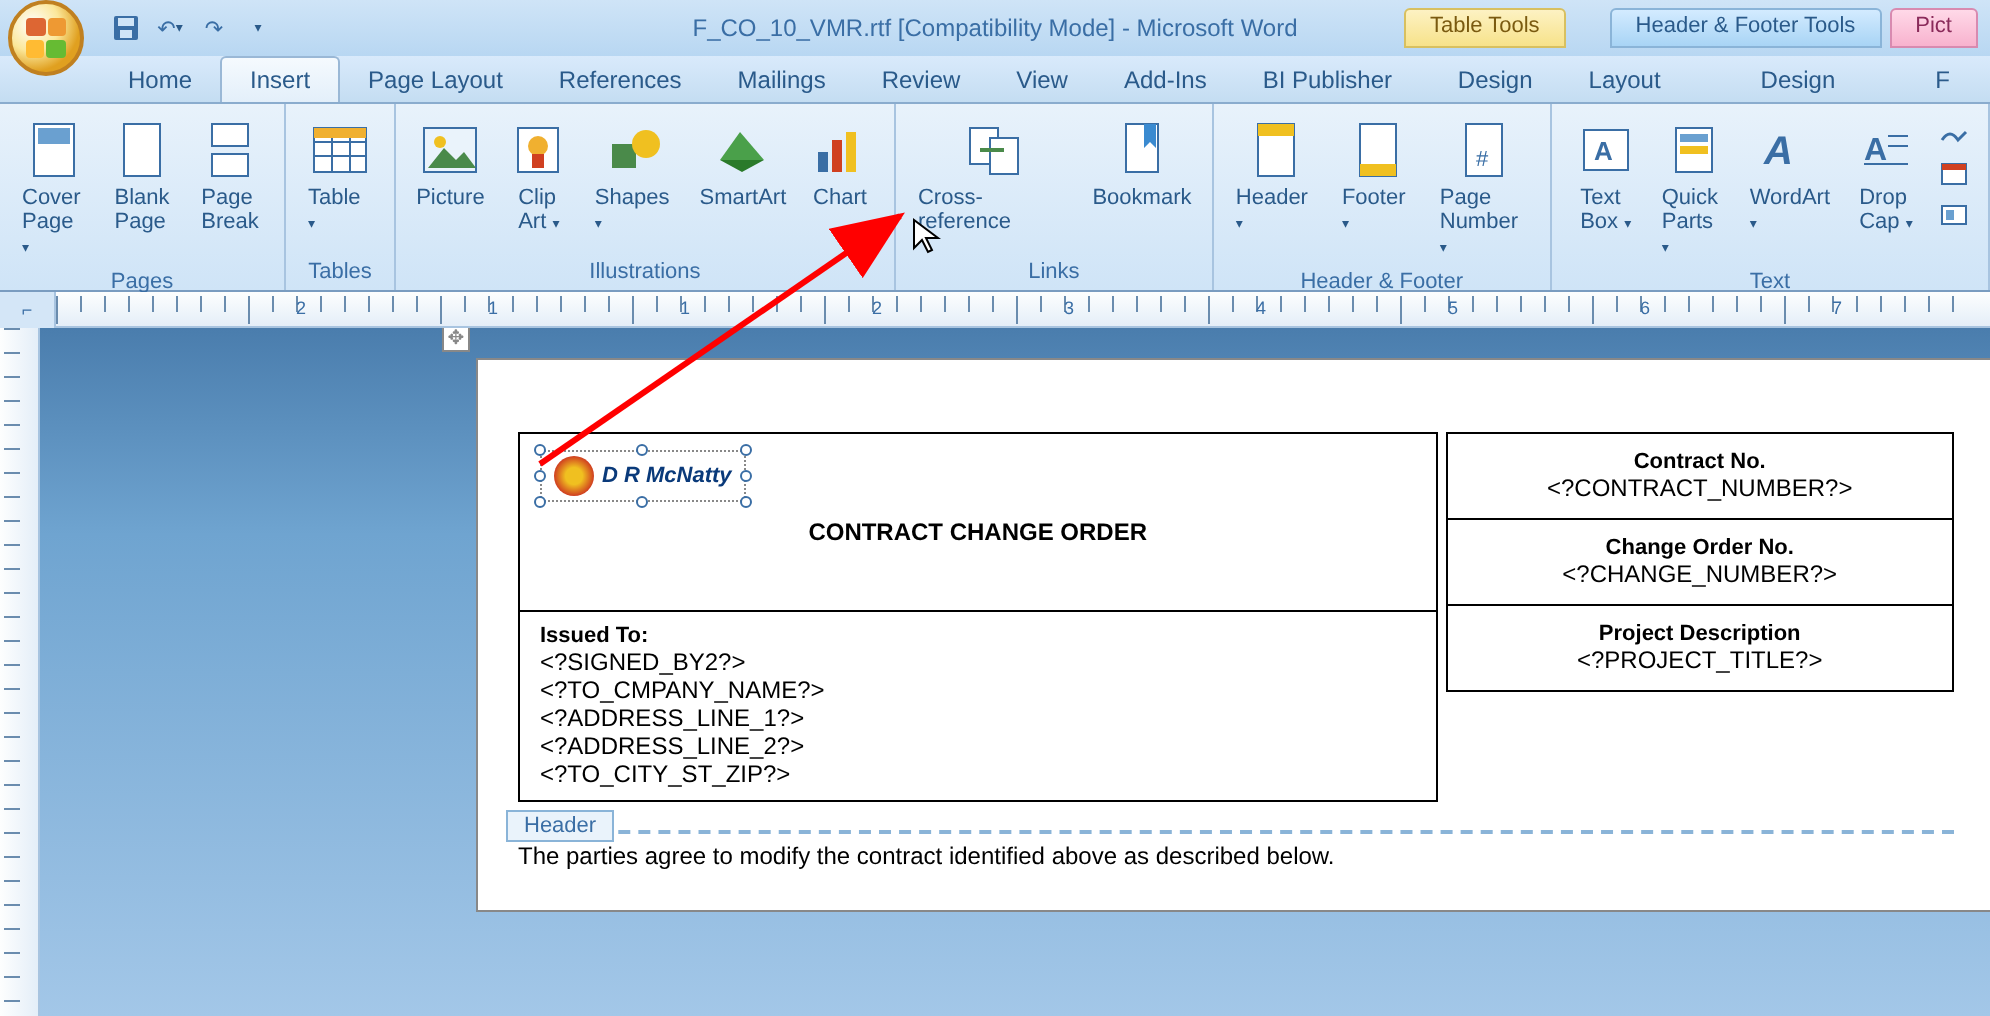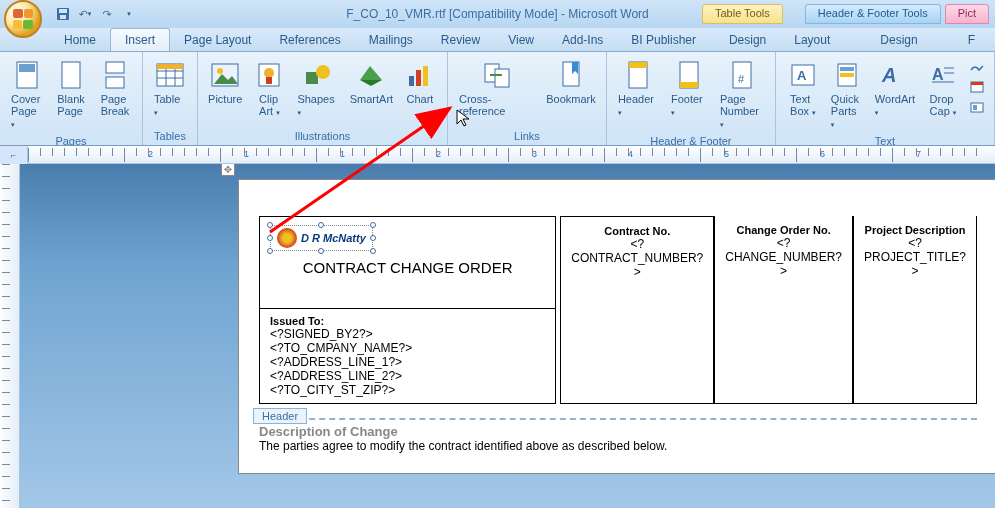--- a/index.html
+++ b/index.html
@@ -53,25 +53,25 @@
 
   
   .doc-area { position:absolute; top:164px; left:0; right:0; bottom:0; display:flex; background:#6fa4d0;}
   .vruler { width:20px; background:linear-gradient(to right,#fdfefe,#e4eef8); border-right:1px solid #a8c4e0; position:relative;}
   .vruler .tick { position:absolute; left:2px; height:1px; width:8px; background:#6a8cae;}
   .scroll-pane { flex:1; background: linear-gradient(to bottom, #4a7dad 0%, #6fa4d0 30%, #a3c7e8 100%); position:relative; overflow:hidden;}
   .page { position:absolute; left:218px; top:15px; width:760px; background:#fff; border:1px solid #888; padding:36px 20px 20px 20px;}
 
   .doc-table-wrap { display:flex; gap:4px; }
   .doc-col-left { flex: 1.8; border:1px solid #000; position:relative;}
-  .doc-col-right { flex:1; display:flex; flex-direction:row; gap:0;}
+  .doc-col-right { flex:1; display:flex; flex-direction:column; gap:0;}
   .doc-col-right .cell { border:1px solid #000; padding:8px 10px; text-align:center;}
   .doc-col-right .cell + .cell { border-top:none;}
   .doc-col-left .top-part { padding:8px 10px 18px 10px; }
-  .doc-col-left .title-row { text-align:center; font-weight:normal; font-size:15px; padding:8px 0 14px 0;}
+  .doc-col-left .title-row { text-align:center; font-weight:bold; font-size:12px; padding:8px 0 14px 0;}
   .doc-col-left .issued { border-top:1px solid #000; padding:6px 10px;}
   .doc-col-left .issued .lbl { font-weight:bold;}
   .logo-box { display:inline-block; border:1px dotted #888; padding:2px 6px; position:relative;}
   .logo-box .handles span { position:absolute; width:6px; height:6px; background:#fff; border:1px solid #3a6ea5; border-radius:50%;}
   .logo-inner { display:flex; align-items:center; gap:4px; font-style:italic; font-weight:bold; color:#0a3a7a;}
   .logo-mark { width:20px; height:20px; border-radius:50%; background:radial-gradient(circle,#f0c020 30%,#d04020 70%);}
   .move-handle { position:absolute; left:-18px; top:-18px; width:14px; height:14px; border:1px solid #888; background:#fff; color:#888; font-size:10px; display:flex; align-items:center; justify-content:center;}
 
   .header-sep { border-top:2px dashed #8ab4d8; margin-top:14px; position:relative; padding-top:4px;}
   .header-tag { position:absolute; left:-6px; top:-12px; background:#eaf3fb; border:1px solid #8ab4d8; padding:1px 8px; font-size:11px; color:#3a6ea5;}
@@ -546,21 +546,20 @@
             <div class="field-val">&lt;?CHANGE_NUMBER?&gt;</div>
           </div>
           <div class="cell">
             <div class="bold-label">Project Description</div>
             <div class="field-val">&lt;?PROJECT_TITLE?&gt;</div>
           </div>
         </div>
       </div>
       <div class="header-sep">
         <div class="header-tag">Header</div>
-        <div class="desc-title">Description of Change</div>
         <div class="desc-body">The parties agree to modify the contract identified above as described below.</div>
       </div>
     </div>
   </div>
 </div>
 
 <svg class="arrow" width="995" height="508" style="top:0;left:0">
   <defs>
       <marker id="ah" markerWidth="12" markerHeight="10" refX="11" refY="5" orient="auto">
         <path d="M0 0 L12 5 L0 10 Z" fill="#ff0000"></path>

